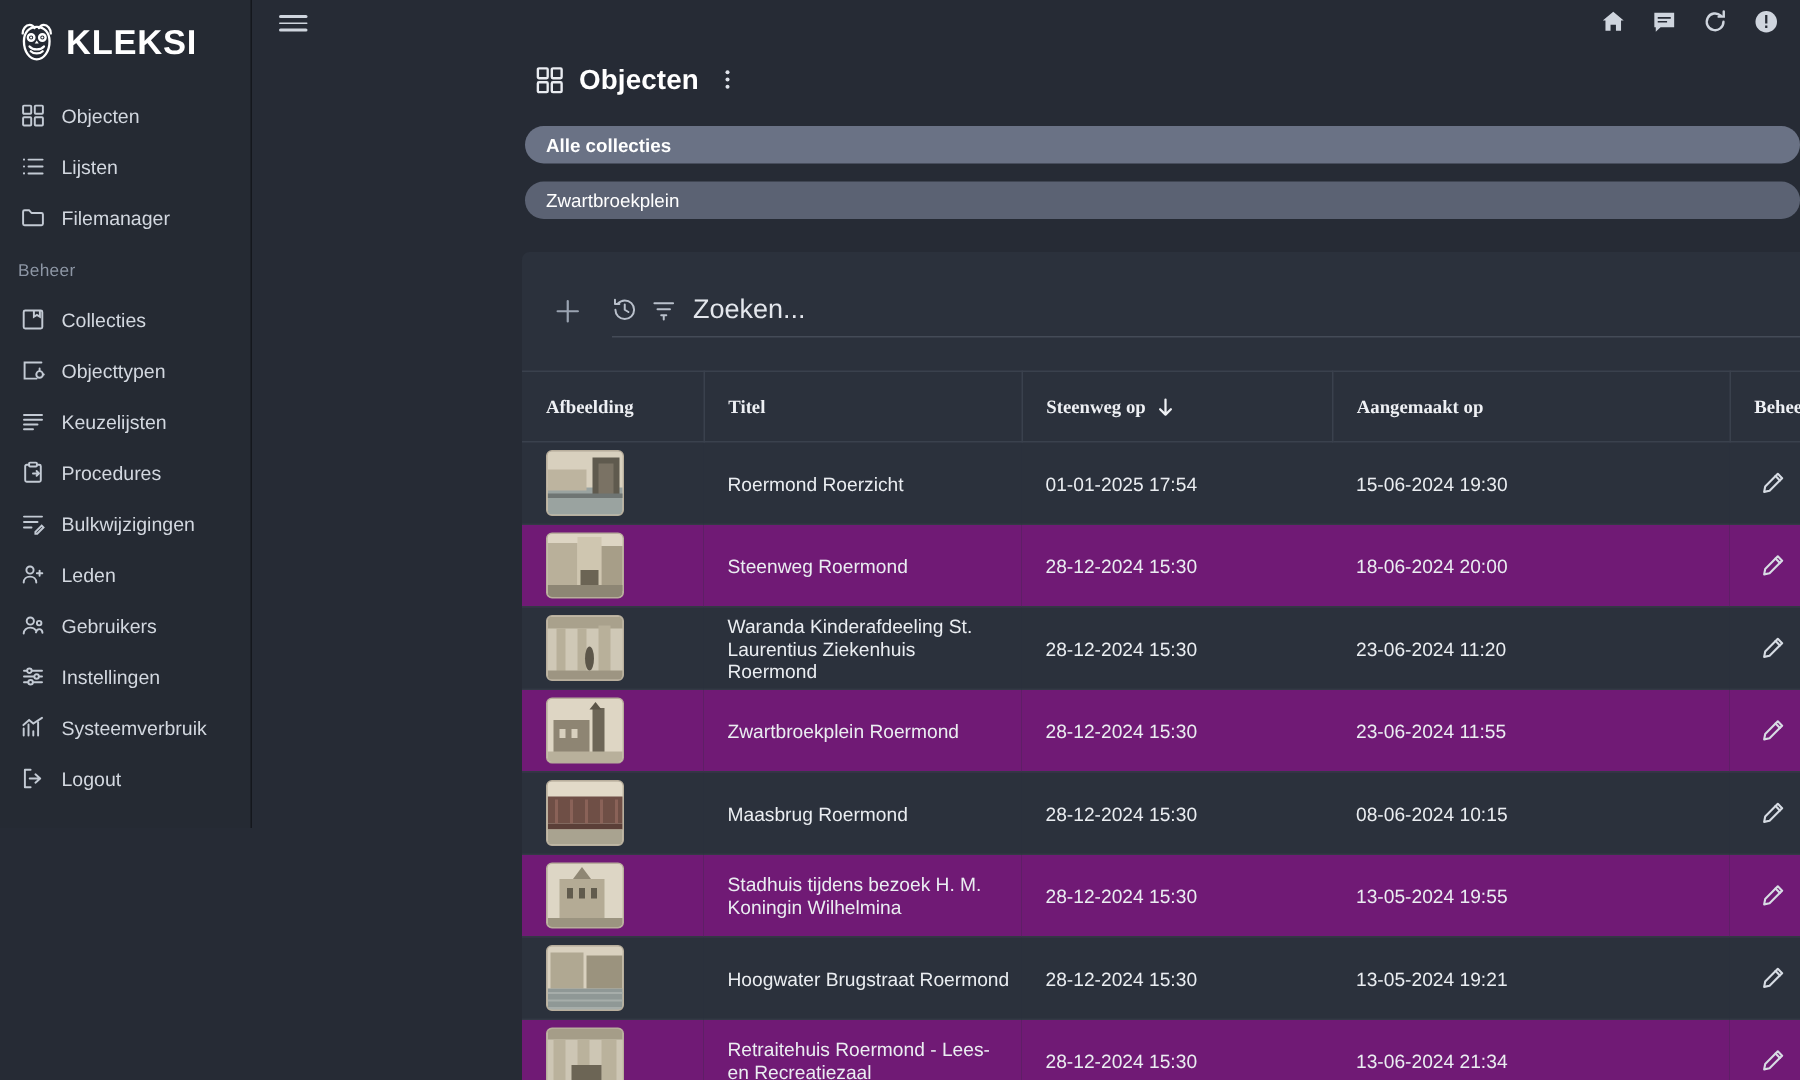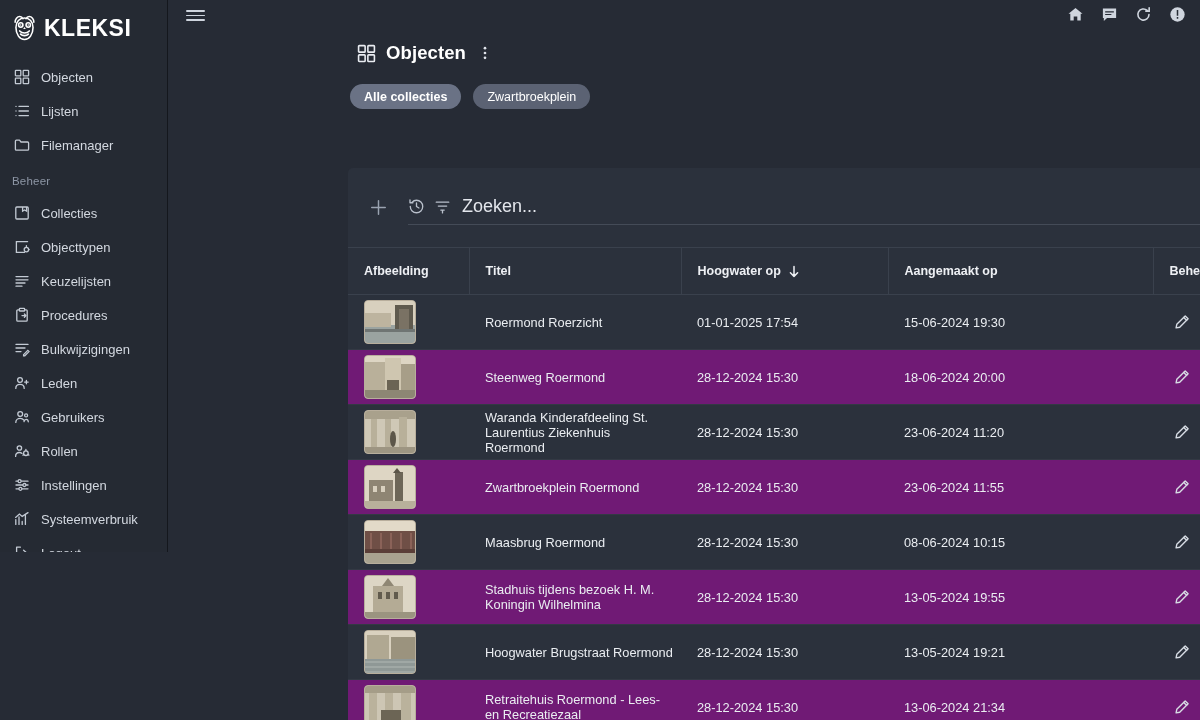--- a/index.html
+++ b/index.html
@@ -74,21 +74,21 @@
   .page-title-row {
     display: flex; align-items: center; gap: 10px;
     padding: 14px 0 0 189px;
   }
   .pt-grid { color: #e9ecf1; display:flex; }
   .pt-grid svg { width: 19px; height: 19px; display:block; }
   .pt-text { font-size: 18.5px; font-weight: 700; color: #ffffff; letter-spacing: .1px; }
   .pt-dots { color: #dfe3ea; cursor: pointer; padding: 0 2px; display:flex; }
   .pt-dots svg { width: 14px; height: 16px; display:block; }
 
-  .chips { display: flex; gap: 12px; padding: 20px 0 0 182px; }
+  .chips { display: flex; gap: 12px; padding: 20px 0 0 182px; flex-direction: column; }
   .chip {
     height: 25px; padding: 0 14px;
     border-radius: 13px;
     display: flex; align-items: center;
     font-size: 12.5px; color: #ffffff; cursor: pointer;
     background: #5b6273; white-space: nowrap;
   }
   .chip.selected { background: #6a7285; font-weight: 700; }
 
   
@@ -128,21 +128,21 @@
   table.objects thead th {
     height: 47px; text-align: left;
     font-size: 12.5px; font-weight: 700; color: #eef0f4;
     background: #2b313c;
     border-top: 1px solid #3a414d;
     border-bottom: 1px solid #3a414d;
     border-right: 1px solid #3a414d;
     padding-left: 16px; vertical-align: middle;
   }
   table.objects thead th:last-child { border-right: none; }
-  .th-inner { display: flex; align-items: center; gap: 7px; }
+  .th-inner { display: flex; align-items: center; gap: 7px; font-family: Liberation Serif, serif; }
   .sort-arrow { display:flex; color: #eef0f4; }
   .sort-arrow svg { width: 12px; height: 13px; display:block; }
 
   col.c-img  { width: 121px; }
   col.c-tit  { width: 212px; }
   col.c-mod  { width: 207px; }
   col.c-cre  { width: 265px; }
   col.c-beh  { width: 215px; }
 
   table.objects tbody td {
@@ -286,31 +286,20 @@
               <path d="M1.8 13.4c0-2.4 2-4 4.4-4 1.5 0 2.9.7 3.7 1.8"></path>
             <circle cx="12.1" cy="6.4" r="1.5"></circle>
               <path d="M10 12.6c.3-1.4 1.2-2.2 2.2-2.2 1.1 0 2 .9 2.1 2.4"></path>
           </svg>
         </span>
         <span>Gebruikers</span>
       </div>
       <div class="nav-item">
         <span class="nav-ico">
           <svg viewBox="0 0 16 16" fill="none" stroke="currentColor" stroke-width="1.3" stroke-linecap="round">
-            <circle cx="5.4" cy="5" r="2.2"></circle>
-              <path d="M1.6 13.4c0-2.3 1.7-3.9 3.8-3.9 1 0 1.9.3 2.6.9"></path>
-            <circle cx="11.9" cy="10.2" r="2.3"></circle>
-              <path d="M11.9 6.4v1.2M14.9 12.1l-1-.6M8.9 12.1l1-.6"></path>
-          </svg>
-        </span>
-        <span>Rollen</span>
-      </div>
-      <div class="nav-item">
-        <span class="nav-ico">
-          <svg viewBox="0 0 16 16" fill="none" stroke="currentColor" stroke-width="1.3" stroke-linecap="round">
             <path d="M2 4.2h12M2 8h12M2 11.8h12"></path>
             <circle cx="5.6" cy="4.2" r="1.5" fill="#252a33"></circle>
               <circle cx="10.4" cy="8" r="1.5" fill="#252a33"></circle>
               <circle cx="6.4" cy="11.8" r="1.5" fill="#252a33"></circle>
           </svg>
         </span>
         <span>Instellingen</span>
       </div>
       <div class="nav-item">
         <span class="nav-ico">
@@ -433,21 +422,21 @@
                   <span>Afbeelding</span>
                 </div>
             </th>
             <th>
               <div class="th-inner">
                   <span>Titel</span>
                 </div>
             </th>
             <th>
               <div class="th-inner">
-                <span>Hoogwater op</span>
+                <span>Steenweg op</span>
                 <span class="sort-arrow">
                   <svg viewBox="0 0 12 13" fill="none" stroke="currentColor" stroke-width="1.5" stroke-linecap="round" stroke-linejoin="round">
                     <path d="M6 1.4v10M2.4 7.8L6 11.4l3.6-3.6"></path>
                   </svg>
                 </span>
               </div>
             </th>
             <th>
               <div class="th-inner">
                   <span>Aangemaakt op</span>

